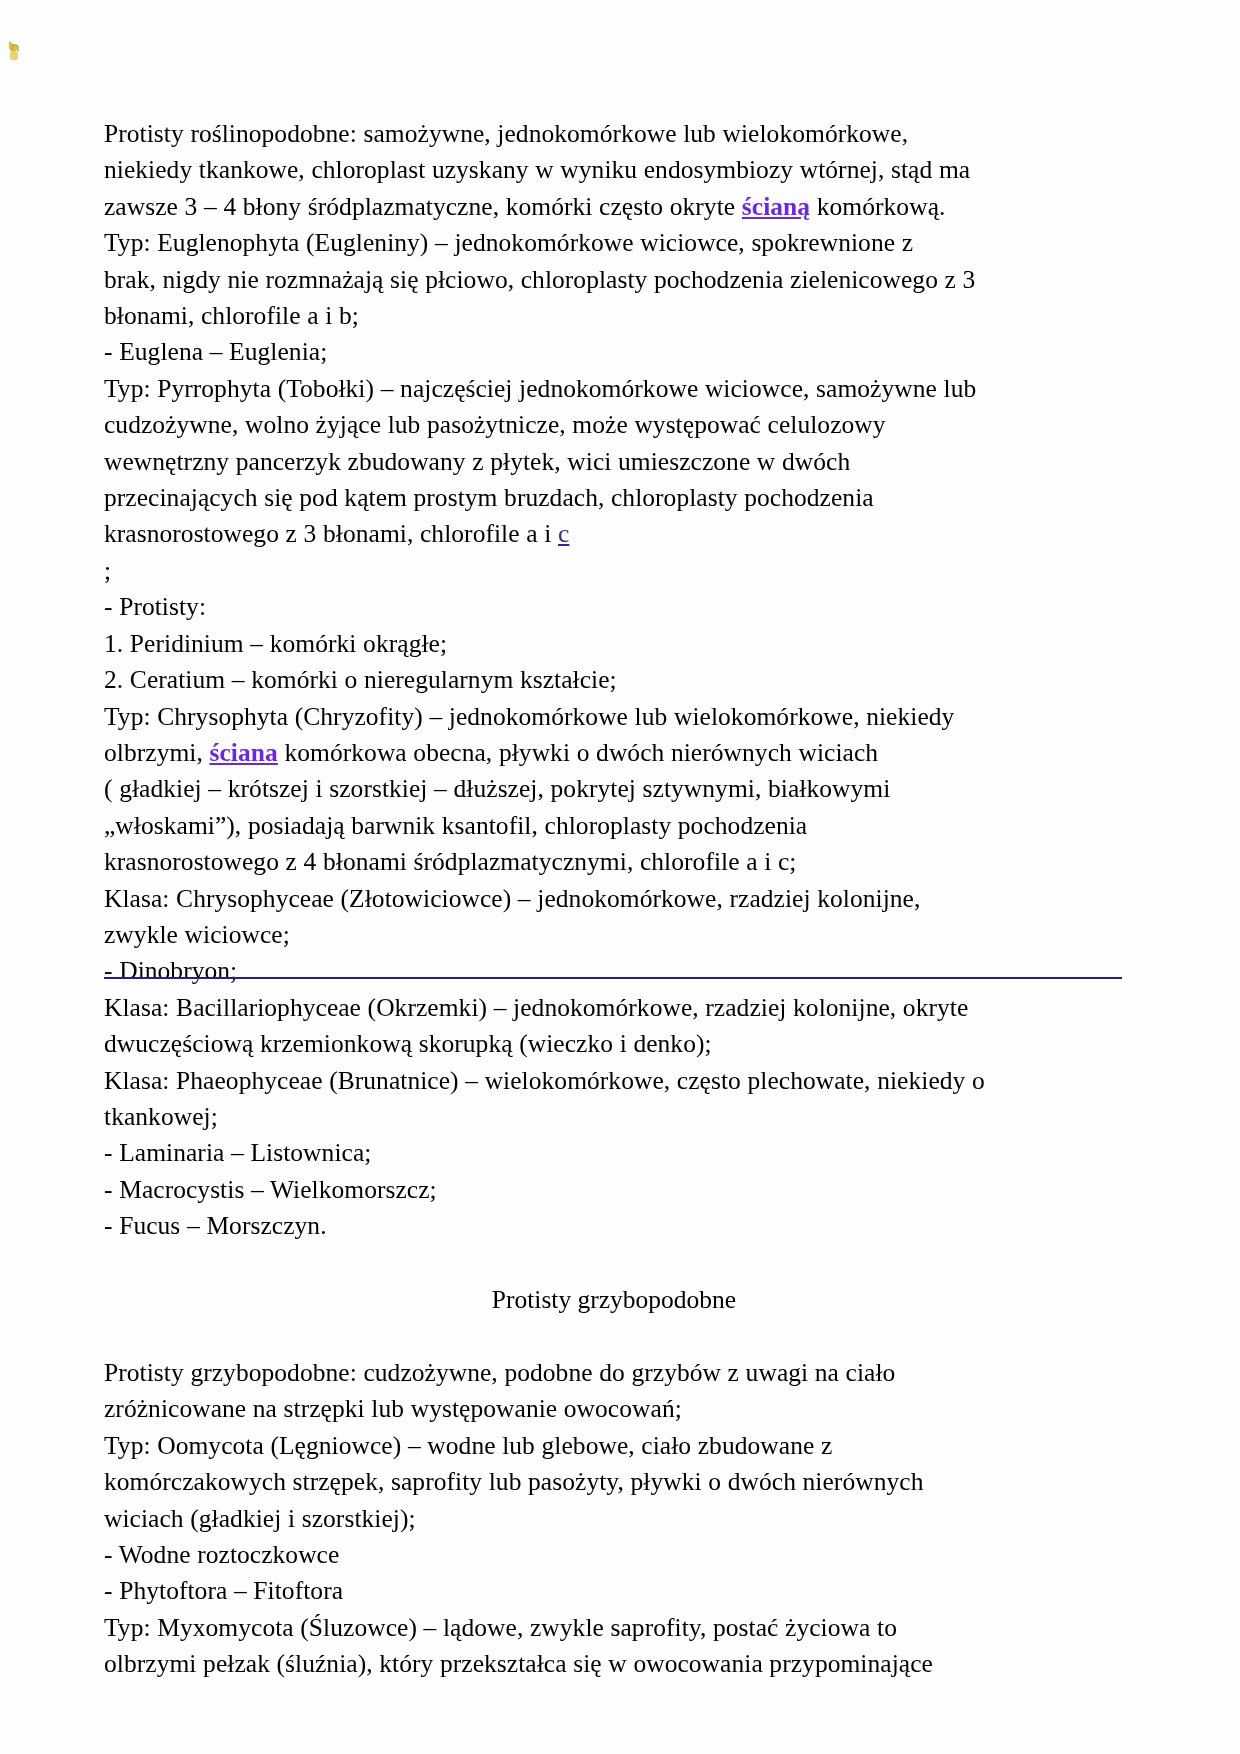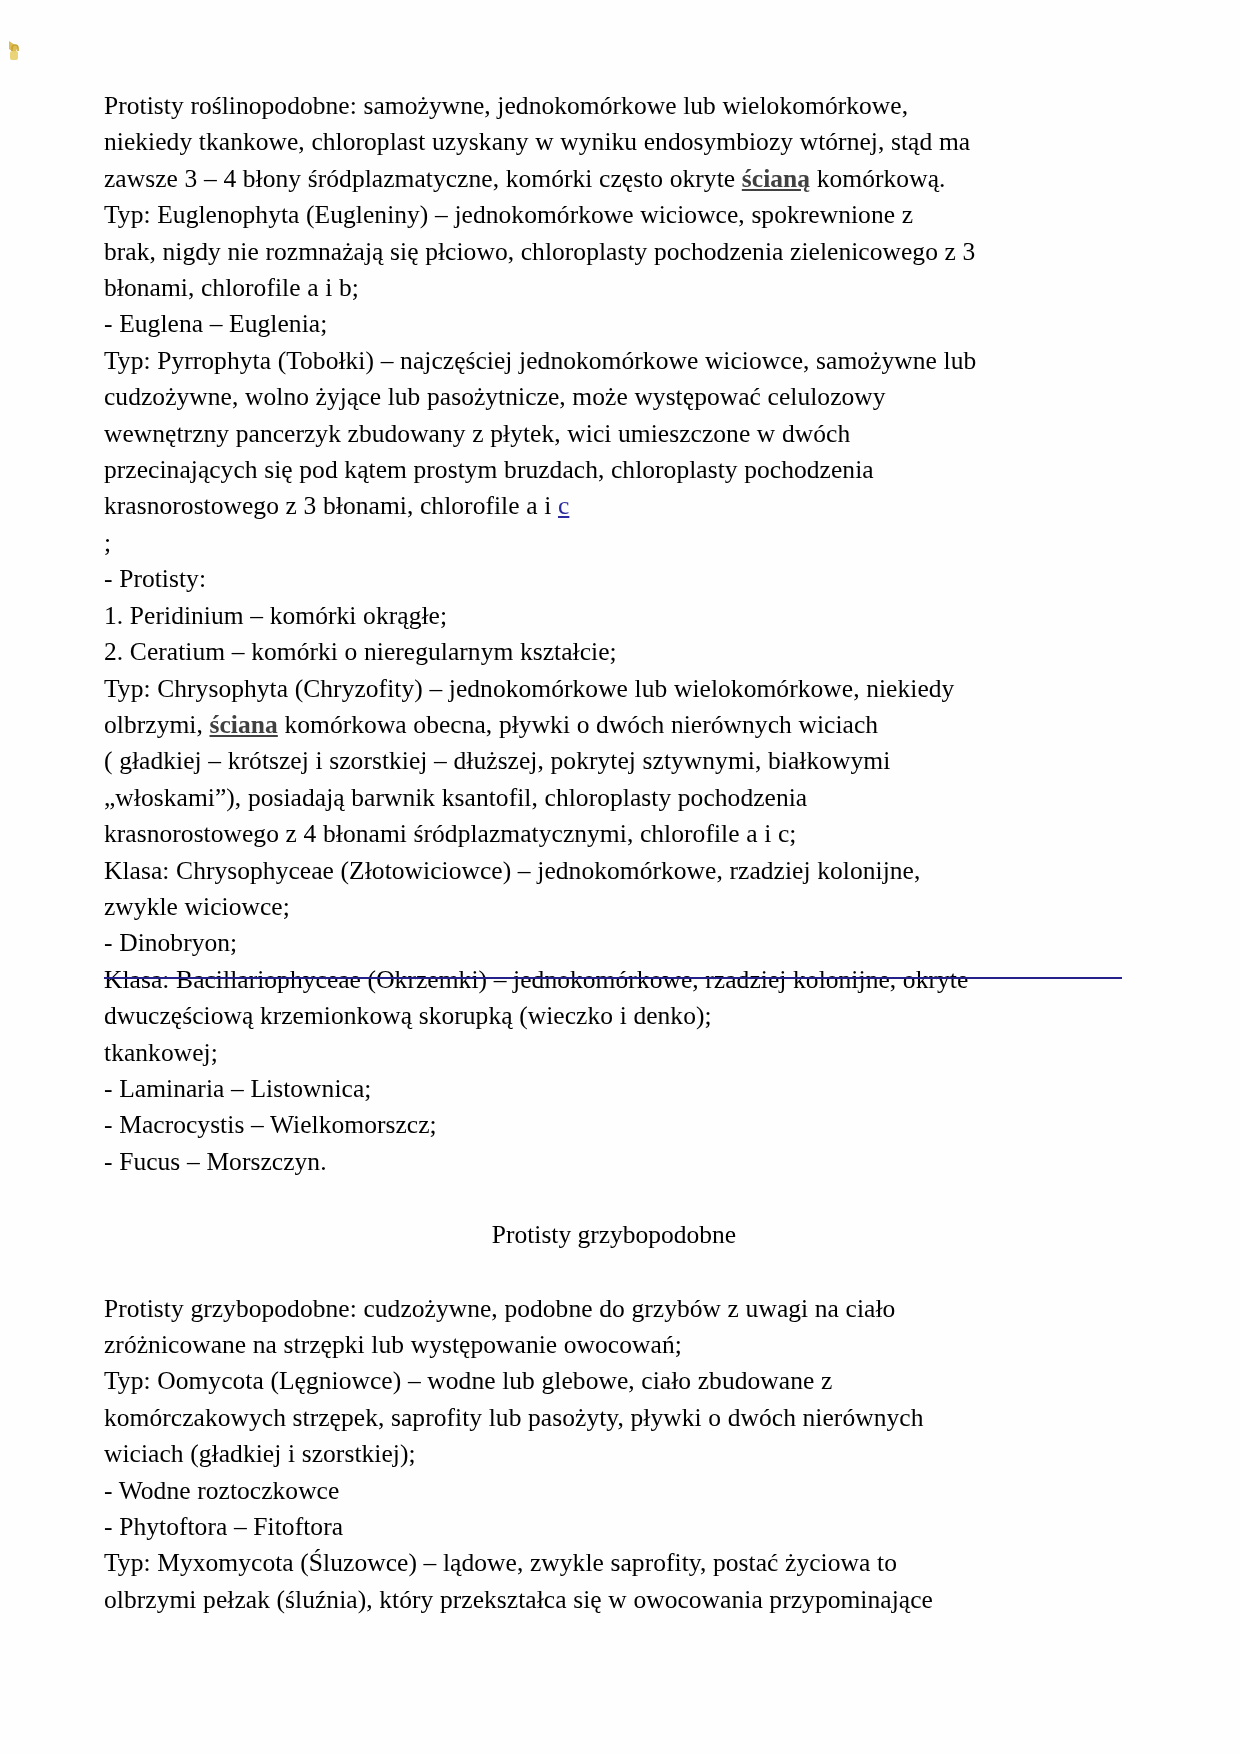--- a/index.html
+++ b/index.html
@@ -30,35 +30,35 @@
     left: 6px;
     top: 40px;
     width: 18px;
     height: 22px;
     pointer-events: none;
   }
 
   .content {
     position: absolute;
     left: 104px;
-    top: 88px;
+    top: 116px;
     width: 1020px;
   }
 
   .doc-line {
     font-size: 25.5px;
     line-height: 36.4px;
     white-space: pre-wrap;
     letter-spacing: 0.05px;
     word-spacing: 0.2px;
   }
 
   
   .lnk {
-    color: #404040;
+    color: #6d28d9;
     text-decoration: underline;
   }
   .lnk.bold {
     font-weight: bold;
   }
   .lnk.plain {
     color: #2b2b9e;
   }
   .gap-md { height: 37px; }
 
@@ -113,20 +113,21 @@
     <div class="doc-line"><span>Typ: Chrysophyta (Chryzofity) – jednokomórkowe lub wielokomórkowe, niekiedy</span></div>
     <div class="doc-line"><span>olbrzymi, </span><a class="lnk bold" href="#">ściana</a><span> komórkowa obecna, pływki o dwóch nierównych wiciach</span></div>
     <div class="doc-line"><span>( gładkiej – krótszej i szorstkiej – dłuższej, pokrytej sztywnymi, białkowymi</span></div>
     <div class="doc-line"><span>„włoskami”), posiadają barwnik ksantofil, chloroplasty pochodzenia</span></div>
     <div class="doc-line"><span>krasnorostowego z 4 błonami śródplazmatycznymi, chlorofile a i c;</span></div>
     <div class="doc-line"><span>Klasa: Chrysophyceae (Złotowiciowce) – jednokomórkowe, rzadziej kolonijne,</span></div>
     <div class="doc-line"><span>zwykle wiciowce;</span></div>
     <div class="doc-line"><span>- Dinobryon;</span></div>
     <div class="doc-line"><span>Klasa: Bacillariophyceae (Okrzemki) – jednokomórkowe, rzadziej kolonijne, okryte</span></div>
     <div class="doc-line"><span>dwuczęściową krzemionkową skorupką (wieczko i denko);</span></div>
+    <div class="doc-line"><span>Klasa: Phaeophyceae (Brunatnice) – wielokomórkowe, często plechowate, niekiedy o</span></div>
 
     <div class="doc-line"><span>tkankowej;</span></div>
     <div class="doc-line"><span>- Laminaria – Listownica;</span></div>
     <div class="doc-line"><span>- Macrocystis – Wielkomorszcz;</span></div>
     <div class="doc-line"><span>- Fucus – Morszczyn.</span></div>
 
     <div class="gap-md"></div>
     <div class="heading-line">Protisty grzybopodobne</div>
     <div class="gap-md"></div>
 

